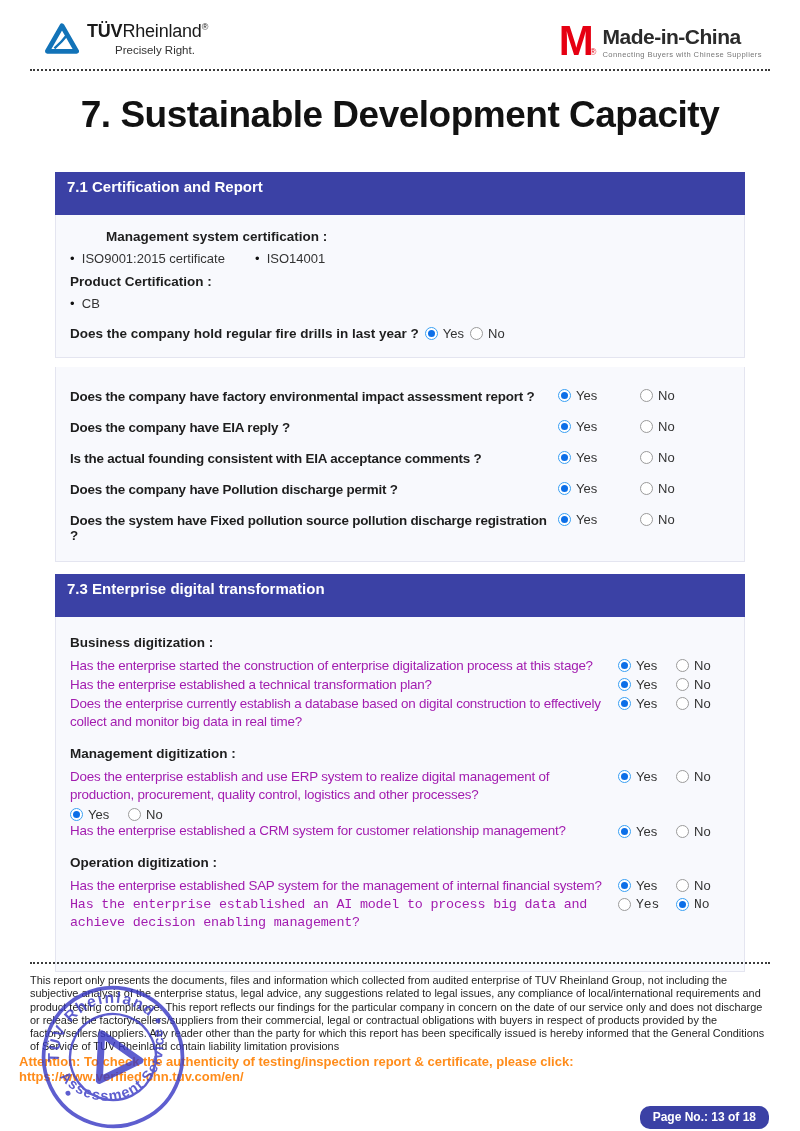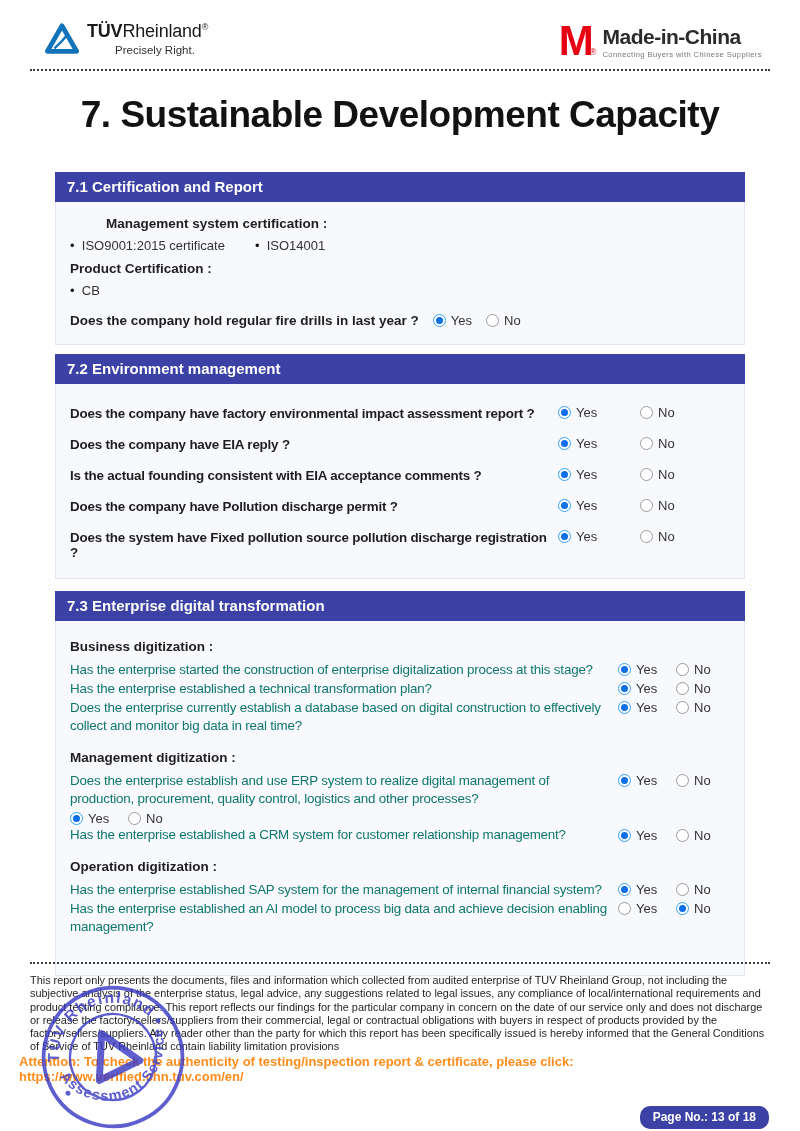--- a/index.html
+++ b/index.html
@@ -23,41 +23,41 @@
   .mic-text-wrap { margin-top:4px; }
   .mic-brand { font-size:21px; font-weight:800; color:#2b2b2b; letter-spacing:-0.5px; line-height:1; }
   .mic-tagline { font-size:7.6px; color:#777; letter-spacing:0.4px; margin-top:3px; }
   .rule { position:absolute; left:30px; width:740px; border-top:2.5px dotted #3c3c3c; }
   .rule-top { top:69px; }
   .rule-bottom { top:962px; }
   
   .title { position:absolute; top:94px; left:0; width:100%; text-align:center; font-size:37px; font-weight:700; color:#121212; letter-spacing:-0.5px; }
   
   .content { position:absolute; top:172px; left:55px; width:690px; }
-  .sec-header { background:#3b41a5; color:#fff; font-size:15px; font-weight:700; height:30px; line-height:29px; padding-left:12px; }
+  .sec-header { background:#3b41a5; color:#fff; font-size:15px; font-weight:700; height:43px; line-height:29px; padding-left:12px; }
   .sec-body { background:#f8f9fd; border:1px solid #e4e5f0; border-top:none; }
   .gap8 { height:9px; } .gap12 { height:12px; }
   .body71 { padding:10px 14px 16px; }
   .field-label { font-weight:700; font-size:13.5px; color:#1e1e1e; margin-top:8px; }
   .bullets { display:flex; gap:30px; font-size:13px; color:#333; margin-top:7px; }
   .bullet::before { content:"\2022\00a0\00a0"; color:#111; }
-  .fire-row { display:flex; align-items:center; gap:14px; margin-top:15px; font-size:13.5px; font-weight:700; color:#1e1e1e; }
+  .fire-row { display:flex; align-items:center; gap:6px; margin-top:15px; font-size:13.5px; font-weight:700; color:#1e1e1e; }
   .opt { display:flex; align-items:center; gap:5px; font-size:13px; font-weight:400; color:#333; cursor:pointer; }
   .radio { width:13px; height:13px; border-radius:50%; border:1.5px solid #9b9b9b; background:#fff; position:relative; flex:none; }
   .radio.checked { border-color:#39a0f4; }
   .radio.checked::after { content:""; position:absolute; left:2px; top:2px; right:2px; bottom:2px; border-radius:50%; background:#0c6fe8; }
   .body72 { padding:21px 14px 12px; }
   .row { display:flex; align-items:flex-start; }
   .row72 { margin-bottom:15.5px; }
   .q72 { flex:1; font-size:13.4px; font-weight:700; color:#1e1e1e; letter-spacing:-0.2px; padding-top:0.5px; }
   .answers72 { width:172px; flex:none; display:flex; }
   .answers72 .opt:first-child { width:82px; }
   .body73 { padding:8px 14px 14px; }
   .group-label { font-weight:700; font-size:13.5px; color:#1e1e1e; margin:10px 0 7px; }
-  .q73 { flex:1; font-size:13.4px; font-weight:400; color:#0f766e; line-height:18.5px; letter-spacing:-0.2px; padding-right:8px; }
+  .q73 { flex:1; font-size:13.4px; font-weight:400; color:#a21caf; line-height:18.5px; letter-spacing:-0.2px; padding-right:8px; }
   .answers73 { width:112px; flex:none; display:flex; padding-top:1.5px; }
   .answers73 .opt:first-child { width:58px; }
   .row73 { margin-bottom:0.5px; }
   
   .disclaimer { position:absolute; top:974px; left:30px; width:742px; font-size:10.9px; line-height:13.3px; color:#1f1f1f; }
   .attention { position:absolute; top:1054px; left:19px; width:742px; font-size:13px; font-weight:700; color:#ff8c1a; }
   .badge { position:absolute; top:1106px; right:31px; background:#3b41a5; color:#fff; font-size:12px; font-weight:700; padding:4px 13px 5px; border-radius:10px; }
   .stamp { position:absolute; top:984px; left:40px; width:146px; height:146px; opacity:0.8; pointer-events:none; }
 </style>
 </head>
@@ -111,21 +111,20 @@
         </span>
         <span class="opt">
           <span class="radio"></span>
           <span>No</span>
         </span>
       </div>
     </div>
 
     <div class="gap8"></div>
 
-    <div class="sec-header">7.2 Environment management</div>
     <div class="sec-body body72">
 
       <div class="row row72">
         <div class="q72">Does the company have factory environmental impact assessment report ?</div>
         <div class="answers72">
           <span class="opt">
               <span class="radio checked"></span>
               <span>Yes</span>
             </span>
           <span class="opt">
@@ -286,21 +285,21 @@
           <span class="opt">
               <span class="radio checked"></span>
               <span>Yes</span>
             </span>
           <span class="opt">
               <span class="radio"></span>
               <span>No</span>
             </span>
         </div>
       </div>
-      <div class="row row73" style="margin-bottom:24px;">
+      <div class="row row73" style="margin-bottom:24px;font-family:Liberation Mono, monospace;">
         <div class="q73">Has the enterprise established an AI model to process big data and achieve decision enabling management?</div>
         <div class="answers73">
           <span class="opt">
               <span class="radio"></span>
               <span>Yes</span>
             </span>
           <span class="opt">
               <span class="radio checked"></span>
               <span>No</span>
             </span>

